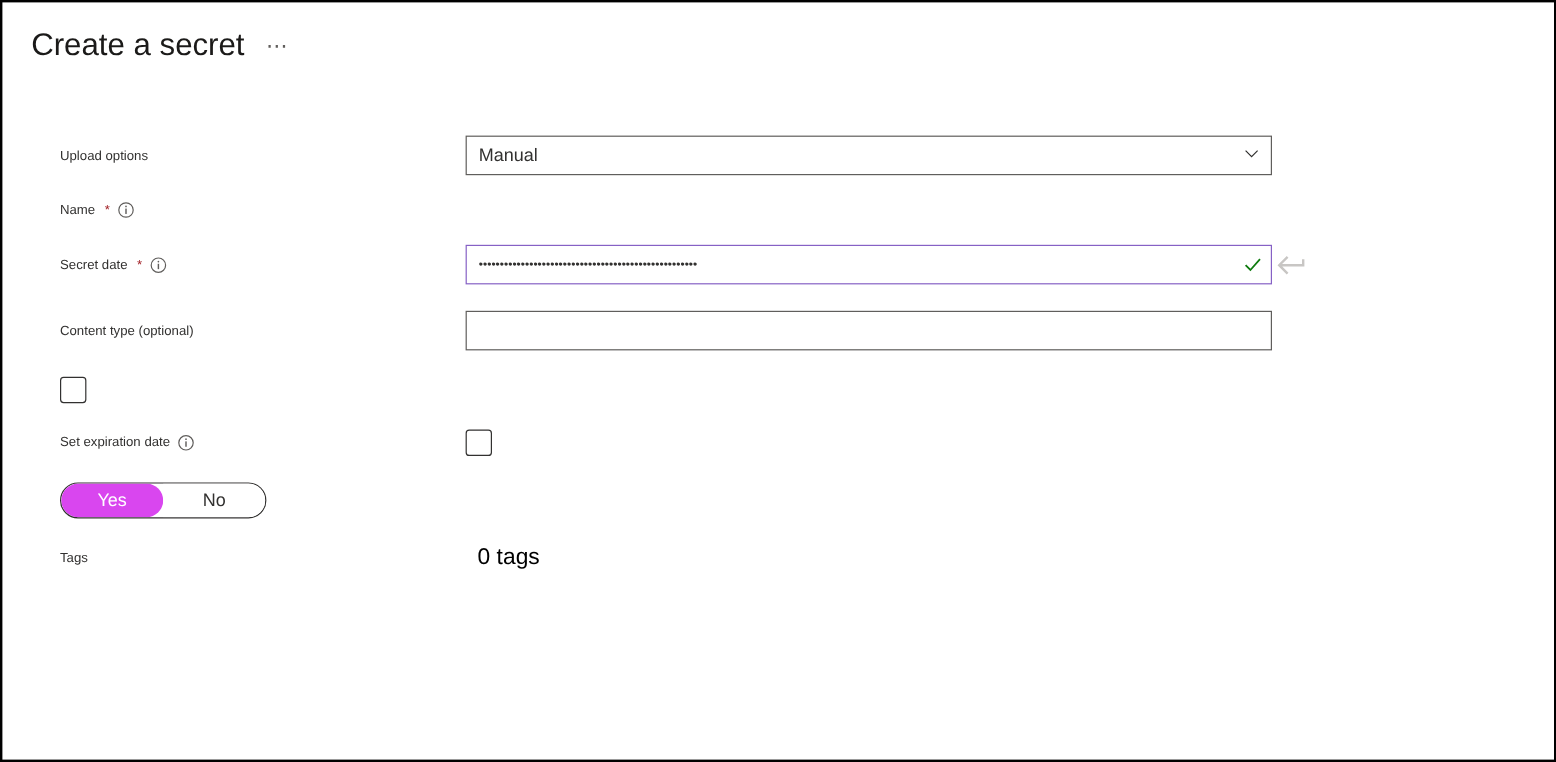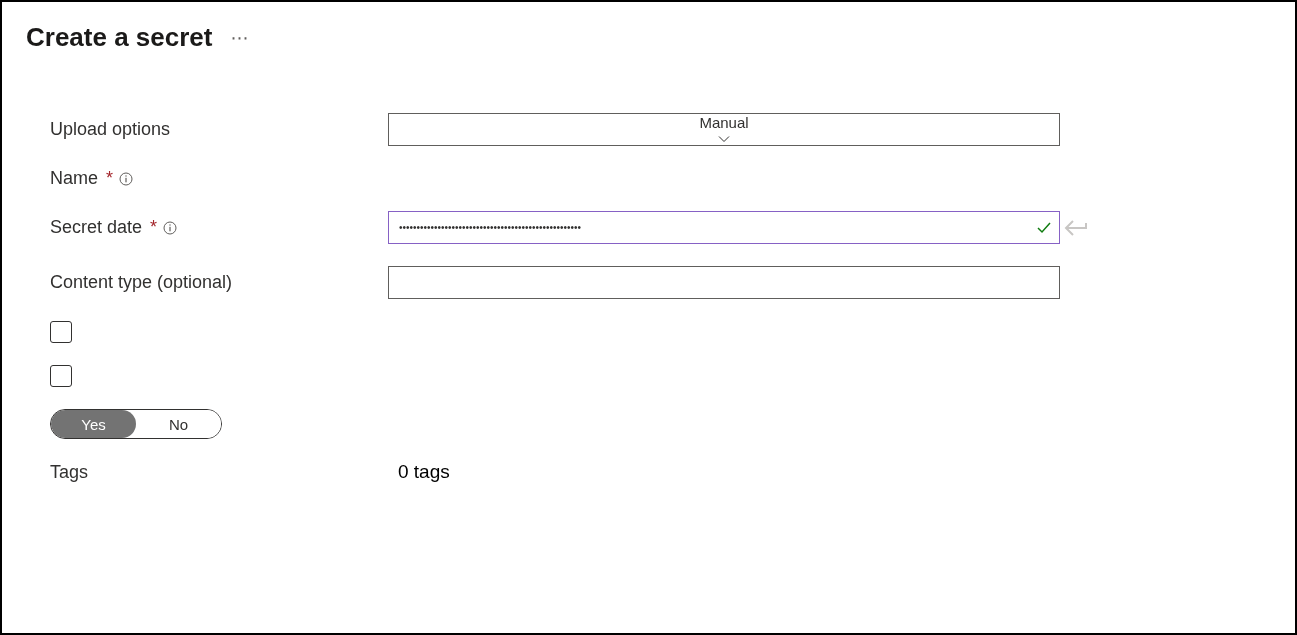--- a/index.html
+++ b/index.html
@@ -17,39 +17,39 @@
       padding: 20px 24px;
     }
     .header-row {
       display: flex;
       align-items: center;
       gap: 18px;
       margin-bottom: 60px;
     }
     .page-title {
       font-size: 26px;
-      font-weight: 700;
+      font-weight: 400;
       color: #1b1a19;
     }
     .more-icon {
       font-size: 18px;
       color: #605e5c;
       letter-spacing: 1px;
       cursor: pointer;
       line-height: 1;
     }
     .form-row {
       display: flex;
       align-items: center;
       margin-bottom: 22px;
       padding-left: 24px;
     }
     .form-label {
       width: 338px;
-      font-size: 18px;
+      font-size: 11px;
       color: #323130;
       display: flex;
       align-items: center;
       gap: 6px;
       flex-shrink: 0;
     }
     .required-star {
       color: #a4262c;
       margin-left: 2px;
     }
@@ -77,21 +77,20 @@
       font-size: 15px;
       padding: 0 10px;
       display: flex;
       align-items: center;
       justify-content: space-between;
       cursor: pointer;
       color: #323130;
     }
     .select-box {
       border-color: #605e5c;
-      flex-direction: column;
     }
     .input-box {
       outline: none;
       font-family: inherit;
     }
     .input-box.validated {
       border: 1px solid #8661c5;
       padding-right: 34px;
     }
     .chevron-down {
@@ -133,21 +132,21 @@
       cursor: pointer;
     }
     .toggle-option {
       flex: 1;
       display: flex;
       align-items: center;
       justify-content: center;
       font-size: 15px;
     }
     .toggle-option.active {
-      background: #737373;
+      background: #d946ef;
       color: #fff;
       border-radius: 16px;
     }
     .toggle-option.inactive {
       background: #fff;
       color: #323130;
     }
     .tags-link {
       color: #000000;
       font-size: 19px;
@@ -238,20 +237,30 @@
   </div>
 </div>
 
 <div class="form-row">
   <div class="form-control">
     <div class="checkbox-box"></div>
   </div>
 </div>
 
 <div class="form-row">
+  <div class="form-label">
+    <span>Set expiration date</span>
+    <span class="info-icon">
+      <svg viewBox="0 0 14 14">
+          <circle cx="7" cy="7" r="6" stroke="#605e5c" stroke-width="1" fill="none"></circle>
+          <circle cx="7" cy="4" r="0.7" fill="#605e5c"></circle>
+          <rect x="6.4" y="5.8" width="1.2" height="4.5" fill="#605e5c"></rect>
+        </svg>
+    </span>
+  </div>
   <div class="form-control">
     <div class="checkbox-box"></div>
   </div>
 </div>
 
 <div class="form-row">
   <div class="form-control">
     <div class="toggle-pill">
       <div class="toggle-option active">Yes</div>
       <div class="toggle-option inactive">No</div>

